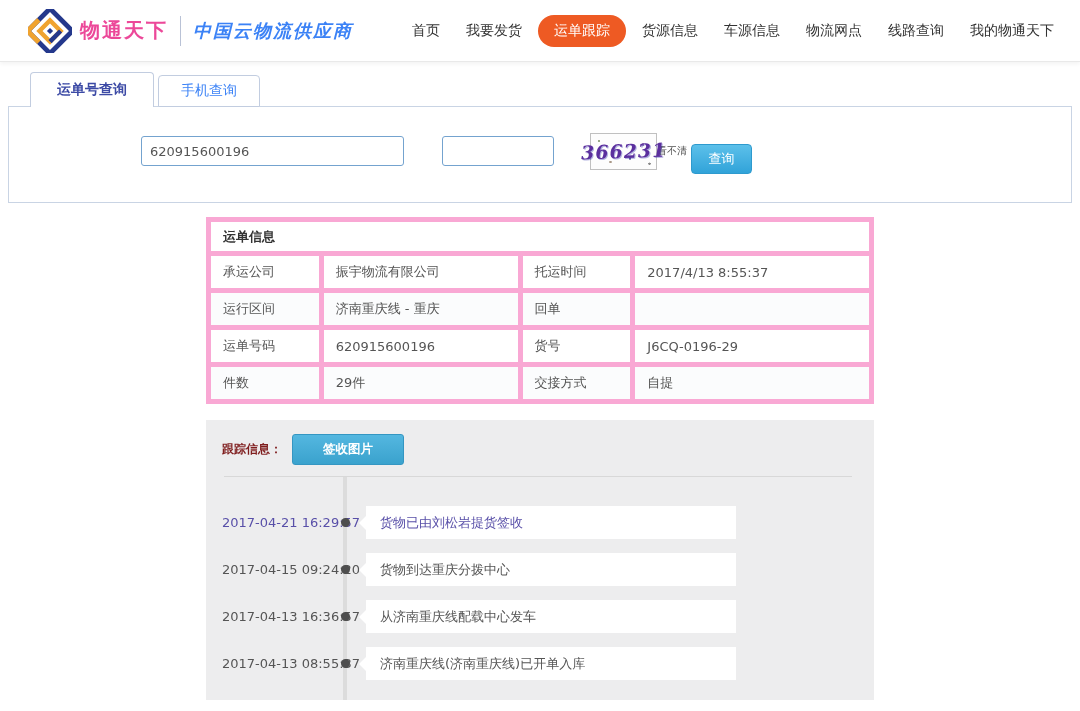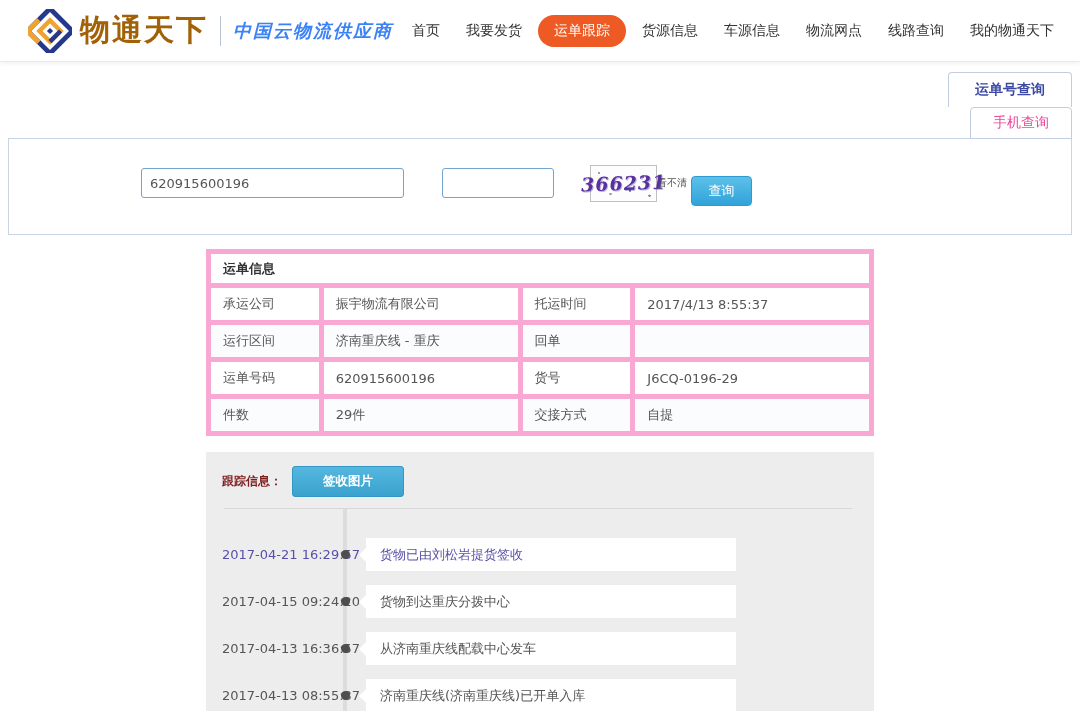--- a/index.html
+++ b/index.html
@@ -5,35 +5,35 @@
   * { margin:0; padding:0; box-sizing:border-box; }
   html,body { width:1080px; height:711px; overflow:hidden; background:#fff;
               font-family:"DejaVu Sans","Liberation Sans",sans-serif; }
 
   
   .header { height:62px; display:flex; align-items:center; padding:0 16px 0 28px;
             border-bottom:1px solid #e9e9e9; box-shadow:0 2px 4px rgba(0,0,0,.05);
             position:relative; z-index:5; background:#fff; }
   .logo { display:flex; align-items:center; }
   .logo svg { width:44px; height:44px; }
-  .brand-name { font-size:30px; font-weight:800; color:#a16207; letter-spacing:2px; margin-left:8px; }
+  .brand-name { font-size:20px; font-weight:800; color:#ec4899; letter-spacing:2px; margin-left:8px; }
   .brand-sep { width:1px; height:30px; background:#b9c2d6; margin:0 12px; }
   .tagline { font-family:"DejaVu Serif","Liberation Serif",serif; font-style:italic; font-weight:bold;
              font-size:18px; color:#3b82f6; letter-spacing:2px; }
   .nav { margin-left:auto; display:flex; align-items:center; gap:6px; font-size:14px; color:#333; }
   .nav-item { padding:6px 10px; cursor:pointer; white-space:nowrap; }
   .nav-item.active { background:#ee5a23; color:#fff; border-radius:16px; padding:7px 16px; }
 
   
   .panel-wrap { margin:10px 8px 0 8px; }
-  .tabs { display:flex; align-items:flex-end; margin-left:22px; position:relative; z-index:2; margin-bottom:-1px;flex-direction:column; }
+  .tabs { display:flex; align-items:flex-end; margin-left:22px; position:relative; z-index:2; margin-bottom:-1px; }
   .tab { border:1px solid #c2cde0; border-bottom:none; border-radius:4px 4px 0 0; background:#fff;
          font-size:14px; cursor:pointer; }
   .tab.active { color:#3c4aa5; font-weight:bold; padding:8px 26px; }
-  .tab.inactive { color:#ec4899; padding:6px 22px; margin-left:4px; border-bottom:1px solid #c2cde0; }
+  .tab.inactive { color:#3b82f6; padding:6px 22px; margin-left:4px; border-bottom:1px solid #c2cde0; }
   .search-panel { border:1px solid #c9d4e4; background:#fff; height:97px; }
   .form-row { display:flex; align-items:center; padding:21px 0 0 132px; }
   .txt-input { height:30px; border:1px solid #74a3cf; border-radius:3px; padding:0 8px;
                font-size:13px; color:#555; outline:none; font-family:inherit; }
   .waybill-input { width:263px; }
   .captcha-input { width:112px; margin-left:38px; }
   .captcha-box { margin-left:36px; width:67px; height:37px; border:1px solid #c0c0c0; background:#fdfdfd;
                  display:flex; align-items:center; justify-content:center; position:relative;
                  background-image:
                    radial-gradient(circle at 12% 20%, #9a8 1px, transparent 1.4px),

